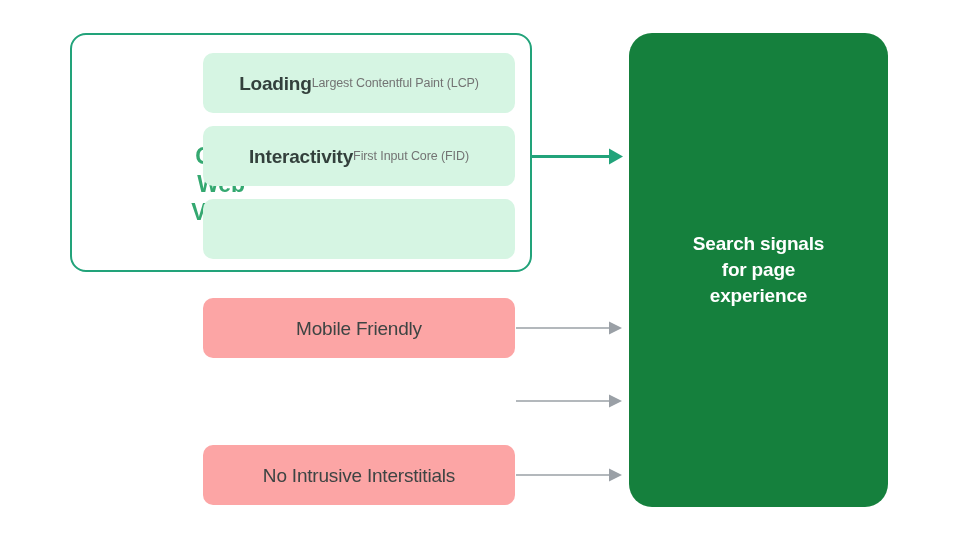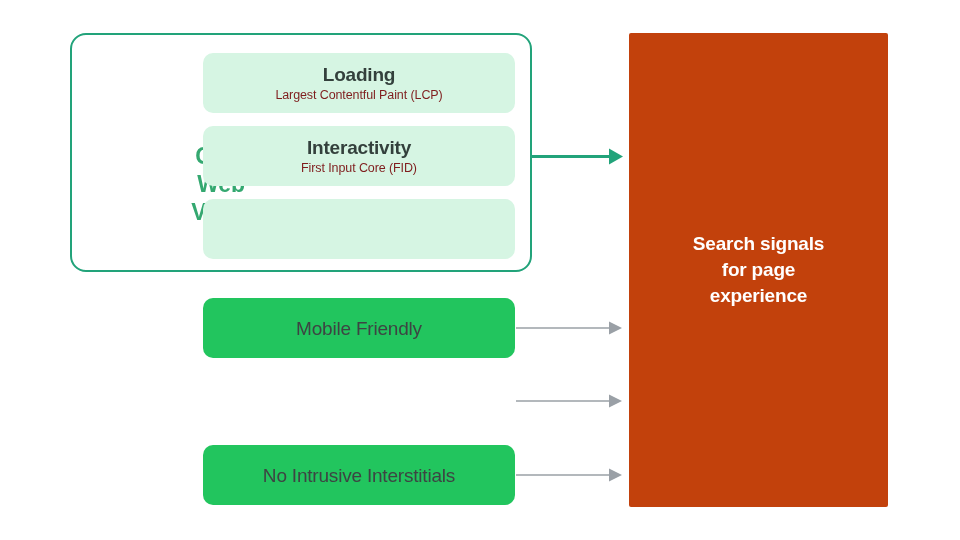--- a/index.html
+++ b/index.html
@@ -46,51 +46,51 @@
 
   
   .metric-card {
     position: absolute;
     left: 203px;
     width: 312px;
     height: 60px;
     background: #d6f5e3;
     border-radius: 10px;
     display: flex;
-    flex-direction: column;
+    flex-direction: row;
     align-items: center;
     justify-content: center;
   }
   .metric-card.c0 { top: 53px; }
   .metric-card.c1 { top: 126px; }
   .metric-card.c2 { top: 199px; }
 
   .metric-title {
     color: #33403c;
     font-size: 19px;
     font-weight: bold;
     line-height: 23px;
     letter-spacing: -0.2px;
   }
   .metric-sub {
-    color: #7f1d1d;
+    color: #737373;
     font-size: 12.5px;
     font-weight: normal;
     line-height: 17px;
     margin-top: 1px;
     letter-spacing: -0.1px;
   }
 
   
   .signal-card {
     position: absolute;
     left: 203px;
     width: 312px;
     height: 60px;
-    background: #22c55e;
+    background: #fca5a5;
     border-radius: 10px;
     display: flex;
     align-items: center;
     justify-content: center;
   }
   .signal-card.s0 { top: 298px; }
   .signal-card.s1 { top: 371px; }
   .signal-card.s2 { top: 445px; }
 
   .signal-title {
@@ -111,22 +111,22 @@
     pointer-events: none;
   }
 
   
   #search-signals-panel {
     position: absolute;
     left: 629px;
     top: 33px;
     width: 259px;
     height: 474px;
-    background: #c2410c;
-    border-radius: 2px;
+    background: #15803d;
+    border-radius: 23px;
     display: flex;
     align-items: center;
     justify-content: center;
   }
 
   #search-signals-text {
     color: #ffffff;
     font-size: 19px;
     font-weight: bold;
     line-height: 26px;

